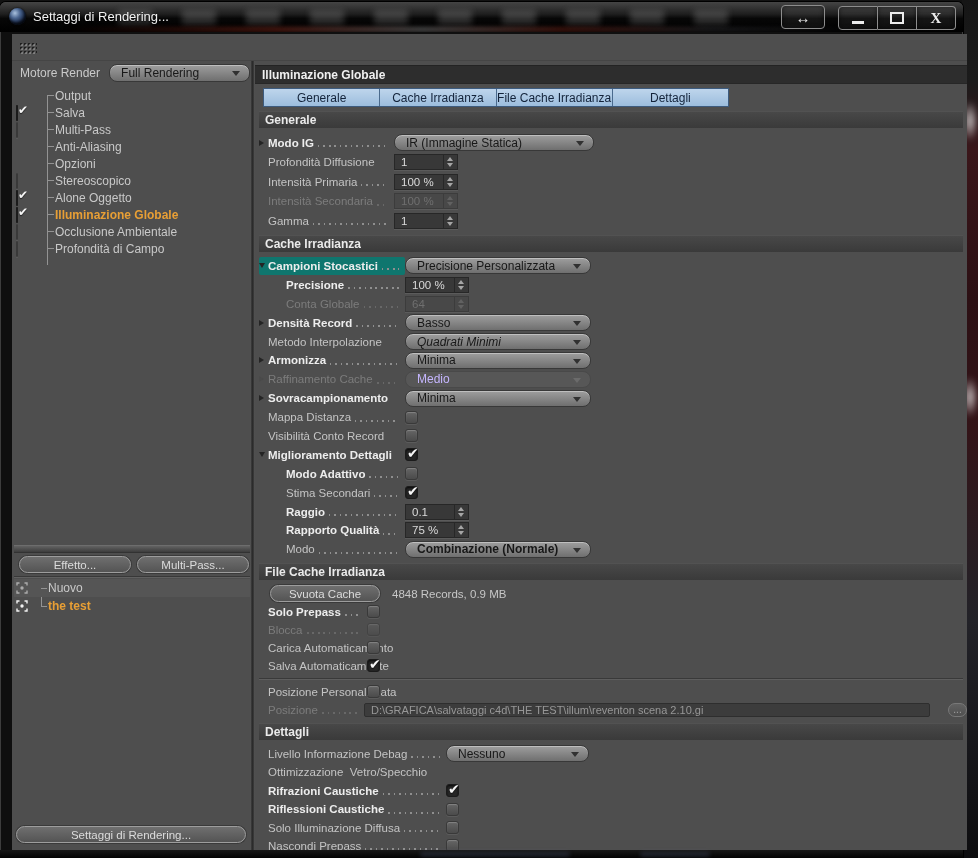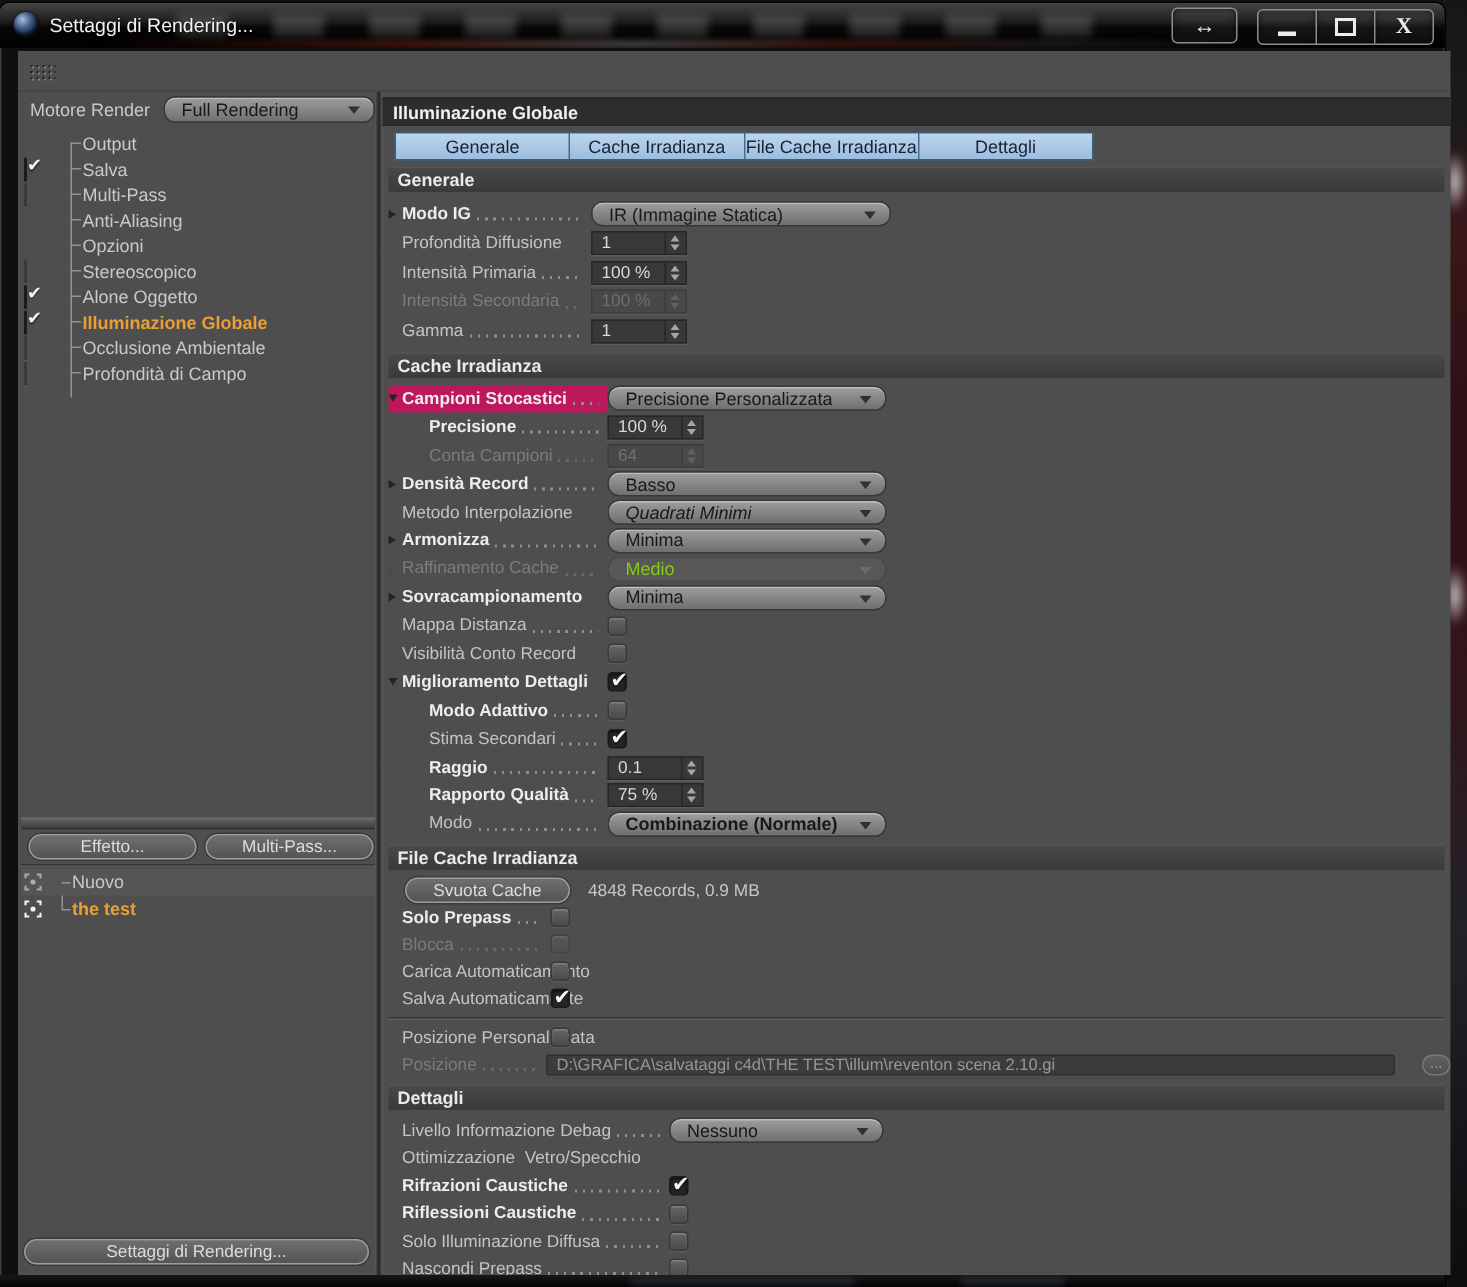--- a/index.html
+++ b/index.html
@@ -52,21 +52,21 @@
   .right{flex:1;display:flex;flex-direction:column;min-width:0;position:relative}
 
   
   .dd{position:relative;height:17px;border-radius:8px;border:1px solid #383838;box-sizing:border-box;
     background:linear-gradient(#9e9e9e,#6f6f6f);box-shadow:inset 0 1px 0 rgba(255,255,255,.35);
     display:flex;align-items:center;overflow:hidden}
   .dd .val{font-size:12px;color:#181818;padding-left:11px;white-space:nowrap;overflow:hidden}
   .dd .arr{position:absolute;right:9px;top:6px;width:0;height:0;
     border-left:4.5px solid transparent;border-right:4.5px solid transparent;border-top:5px solid #313131}
   .dd.disabled{background:#575757;border-color:#494949;box-shadow:none}
-  .dd.disabled .val{color:#84cc16}
+  .dd.disabled .val{color:#c4b5fd}
   .dd.disabled .arr{border-top-color:#6b6b6b}
   .spin{width:64px;height:16px;box-sizing:border-box;background:#383838;border:1px solid #272727;
     box-shadow:0 1px 0 rgba(255,255,255,.08);display:flex;align-items:center;position:relative}
   .spin .val{flex:1;font-size:11.5px;color:#dadada;padding-left:6px;white-space:nowrap}
   .spin .arrows{width:13px;height:100%;border-left:1px solid #272727;position:relative}
   .spin .arrows::before{content:"";position:absolute;left:3px;top:2px;
     border-left:3.5px solid transparent;border-right:3.5px solid transparent;border-bottom:4px solid #a6a6a6}
   .spin .arrows::after{content:"";position:absolute;left:3px;bottom:2px;
     border-left:3.5px solid transparent;border-right:3.5px solid transparent;border-top:4px solid #a6a6a6}
   .spin.disabled{background:#484848;border-color:#3c3c3c}
@@ -119,21 +119,21 @@
   .tab{flex:1;background:linear-gradient(#bed5ec,#9cbddd);display:flex;align-items:center;justify-content:center;
     font-size:12px;color:#13233a;white-space:nowrap}
   .sections{flex:1;overflow:hidden}
   .sech{height:16px;margin:4px 4px 3px 4px;background:linear-gradient(#484848,#3a3a3a);border-top:1px solid #525252;
     display:flex;align-items:center;padding-left:6px;font-size:12px;font-weight:bold;color:#eaeaea}
   .secrows{padding-top:2px}
   .arow{display:flex;align-items:center;position:relative;padding-left:4px}
   .s0 .arow{height:19.5px}.s1 .arow{height:18.9px}.s2 .arow{height:18px}.s3 .arow{height:18.4px}
   .lz{display:flex;align-items:center;flex:1;height:100%;min-width:0}
   .lz.ind1{padding-left:18px}
-  .arow.sel .lz{background:#be185d;border-radius:2px}
+  .arow.sel .lz{background:#0f766e;border-radius:2px}
   .expwrap{width:9px;flex:0 0 9px;display:flex;align-items:center}
   .exp-r{width:0;height:0;border-top:3.5px solid transparent;border-bottom:3.5px solid transparent;border-left:5px solid #242424}
   .exp-d{width:0;height:0;border-left:3.5px solid transparent;border-right:3.5px solid transparent;border-top:5px solid #242424}
   .exp-r.dise{border-left-color:#4a4a4a}
   .albl{font-size:11.5px;color:#c4c4c4;white-space:pre}
   .albl.b{font-weight:bold;color:#ededed}
   .albl.dis{color:#7c7c7c;font-weight:normal}
   .leader{flex:1;height:2px;margin:7px 6px 0 4px;
     background:repeating-linear-gradient(90deg,#8f8f8f 0 1.5px,transparent 1.5px 5.5px)}
   .leader.off{background:none}
@@ -389,21 +389,21 @@
                 <div class="ctrlz" style="width: 562px;">
                   <div class="spin">
                     <span class="val">100 %</span>
                     <span class="arrows"></span>
                   </div>
                 </div>
               </div>
               <div class="arow">
                 <div class="lz ind1">
                   <span class="expwrap"></span>
-                  <span class="albl dis">Conta Campioni</span>
+                  <span class="albl dis">Conta Globale</span>
                   <span class="leader disl"></span>
                 </div>
                 <div class="ctrlz" style="width: 562px;">
                   <div class="spin disabled">
                     <span class="val">64</span>
                     <span class="arrows"></span>
                   </div>
                 </div>
               </div>
               <div class="arow">

